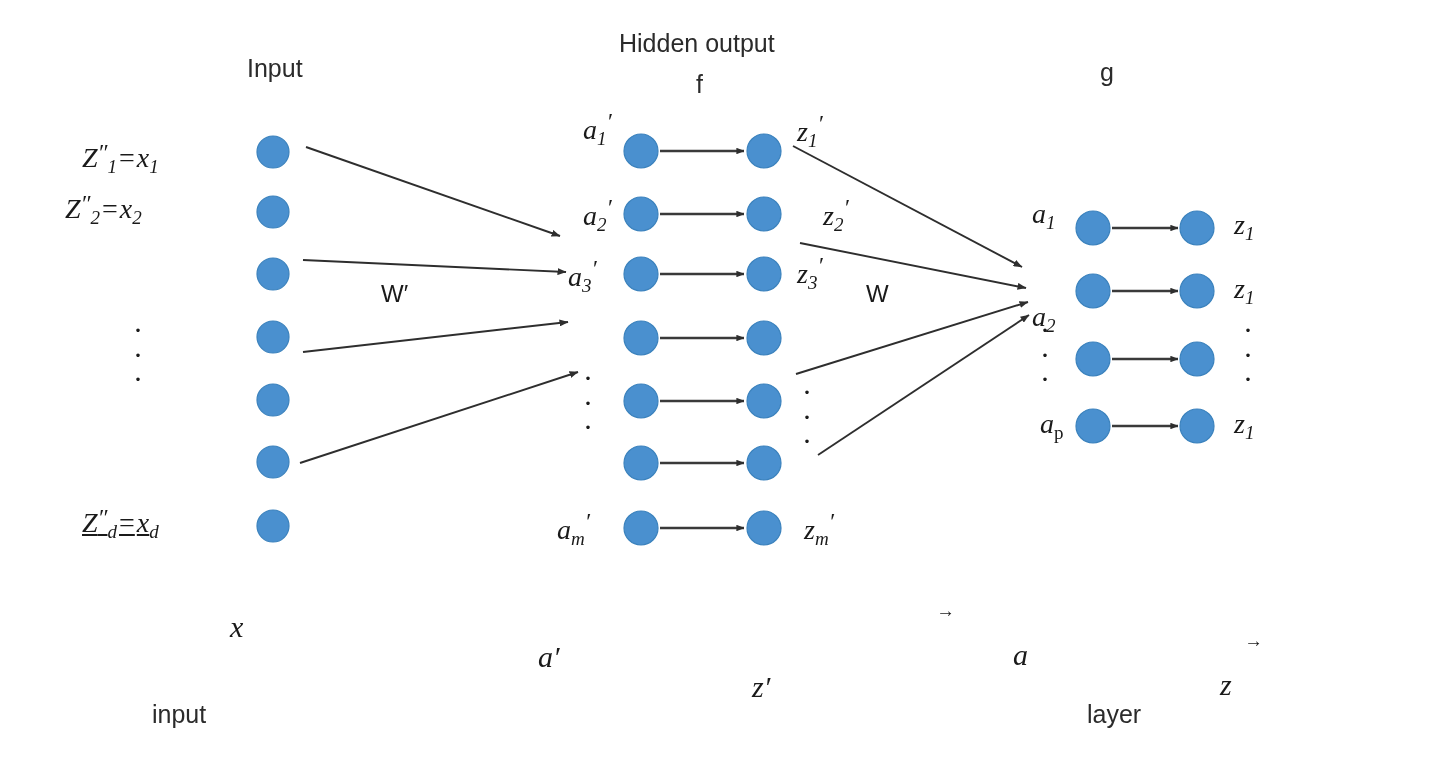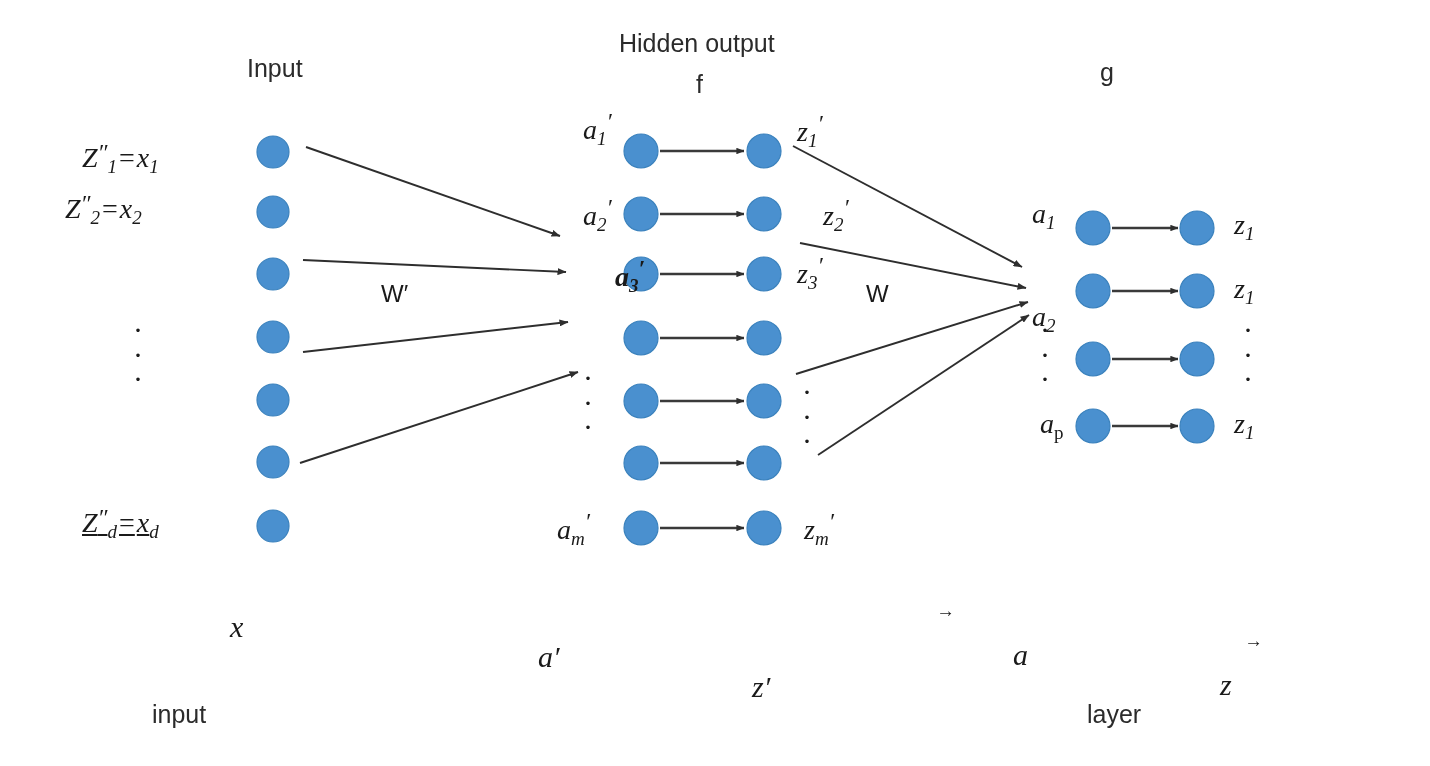--- a/index.html
+++ b/index.html
@@ -216,21 +216,21 @@
   </div>
 
   <div class="lbl wlabel" style="left:381px; top:282px;">W′</div>
 
   <div class="lbl math" style="left:583px; top:110px;">
     <span>a</span><span class="sub">1</span><span class="prime">′</span>
   </div>
   <div class="lbl math" style="left:583px; top:196px;">
     <span>a</span><span class="sub">2</span><span class="prime">′</span>
   </div>
-  <div class="lbl math" style="left:615px; top:257px;font-weight:bold;">
+  <div class="lbl math" style="left:568px; top:257px;">
     <span>a</span><span class="sub">3</span><span class="prime">′</span>
   </div>
   <div class="lbl math" style="left:557px; top:510px;">
     <span>a</span><span class="sub">m</span><span class="prime">′</span>
   </div>
 
   <div class="dots-v" style="left:583px; top:366px; height:84px;">
     <span>·</span>
     <span>·</span>
     <span>·</span>

